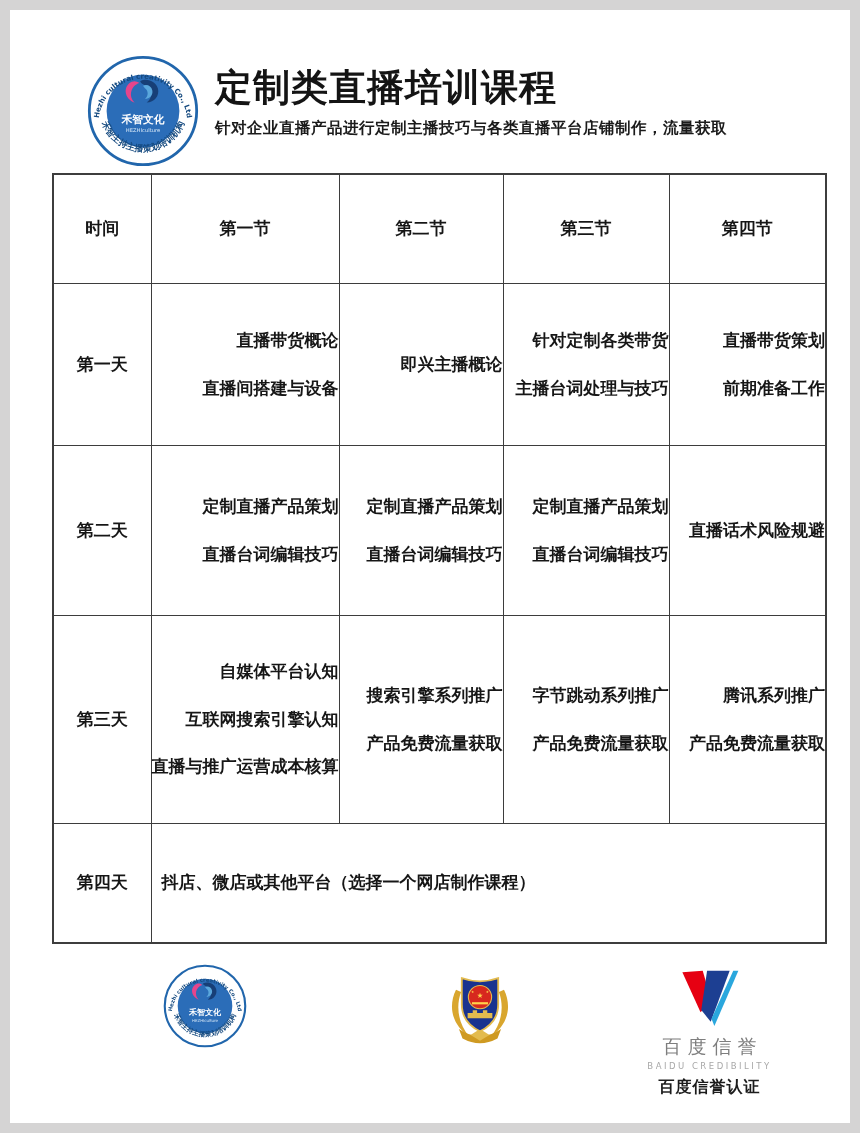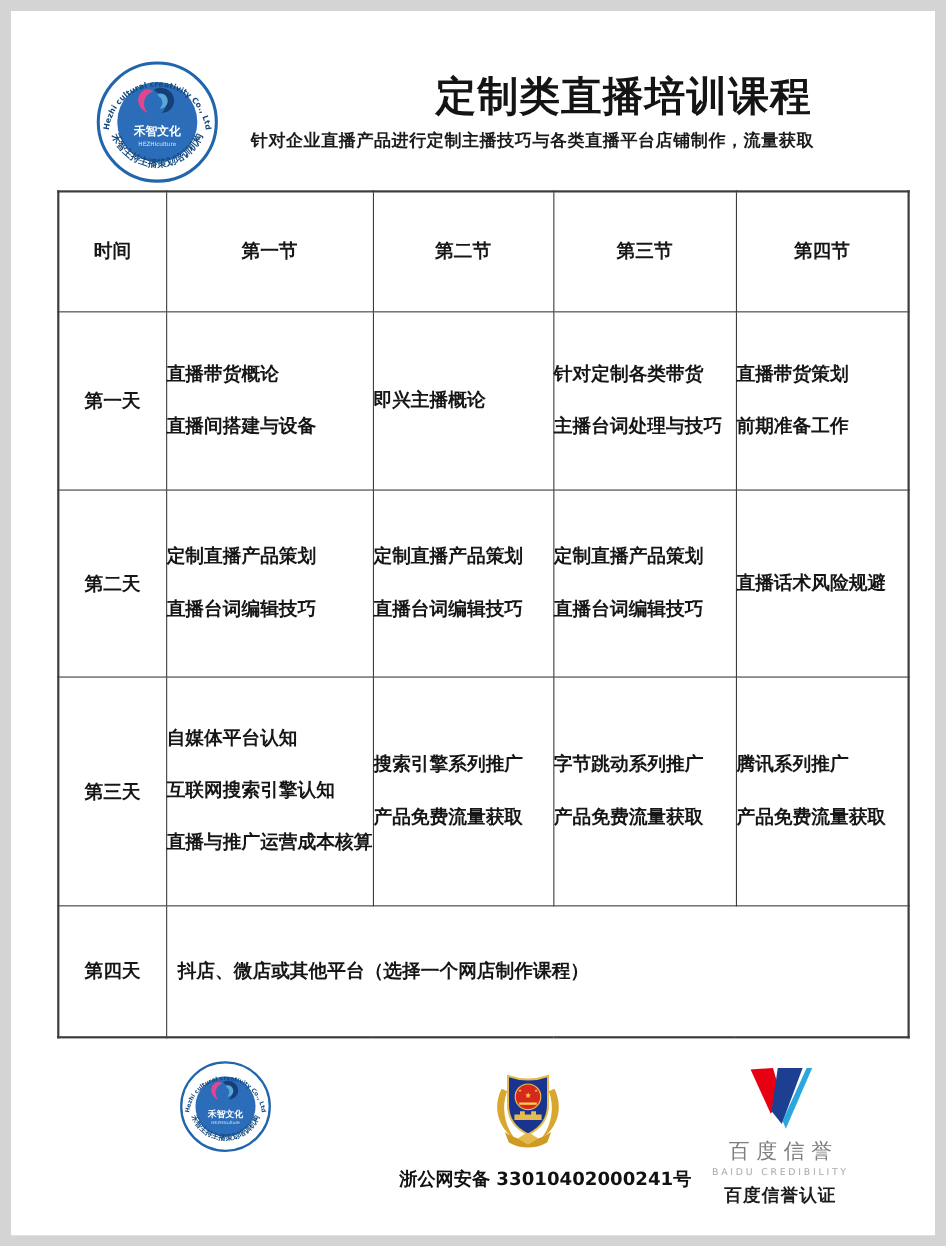--- a/index.html
+++ b/index.html
@@ -15,22 +15,22 @@
     border:10px solid #d5d4d4;
     overflow:hidden;
   }
 
   
   .hezhi-logo-header {
     position:absolute; left:77px; top:45px;
     width:112px; height:112px;
   }
   .title-wrap {
-    position:absolute; left:218px; top:58px; width:510px;
-    text-align:right;
+    position:absolute; left:205px; top:58px; width:510px;
+    text-align:left;
   }
   .page-title {
     font-size:37px; font-weight:900; color:#141414;
     letter-spacing:1px; line-height:1.1;
   }
   .page-subtitle {
     margin-top:9px;
     font-size:15.5px; font-weight:bold; color:#1b1b1b;
     letter-spacing:0.5px; white-space:nowrap;
   }
@@ -47,21 +47,21 @@
     font-weight:bold; color:#161616; font-size:17px;
     padding:0;
   }
   tr.hdr   { height:109px;padding-left:28px; }
   tr.day1  { height:162px; }
   tr.day2  { height:170px; }
   tr.day3  { height:208px; }
   tr.day4  { height:120px; }
   .lines {
     display:flex; flex-direction:column;
-    gap:25px; align-items:flex-start; justify-content:center;
+    gap:25px; align-items:flex-end; justify-content:center;
     line-height:1.35;
   }
   .merged-cell { text-align:left !important; padding-left:10px !important; }
 
   
   .foot-group { position:absolute; text-align:center; }
   .fg-left  { left:85px;  top:954px; width:220px; }
   .fg-mid   { left:353px; top:958px; width:234px; }
   .fg-right { left:612px; top:955px; width:175px; }
 
@@ -254,21 +254,20 @@
       <path d="M26,84 Q55,104 84,84 L79,97 Q55,110 31,97 Z" fill="#cf9a22"></path>
       <path d="M42,92 L55,84 L68,92 L55,100 Z" fill="#e3bb4e"></path>
       <path d="M30,14 Q55,23 80,14 L80,50 Q80,75 55,87 Q30,75 30,50 Z" fill="#19338f" stroke="#e3bb4e" stroke-width="2.5"></path>
       <circle cx="55" cy="40" r="16" fill="#d7281e" stroke="#e3bb4e" stroke-width="1.5"></circle>
       <text x="55" y="41" font-size="10" fill="#ffd34d" text-anchor="middle">★</text>
       <text x="45" y="34" font-size="5" fill="#ffd34d" text-anchor="middle">★</text>
       <text x="65" y="34" font-size="5" fill="#ffd34d" text-anchor="middle">★</text>
       <path d="M44,47 L66,47 L66,50 L44,50 Z" fill="#ffd34d"></path>
       <path d="M38,62 L45,62 L45,58 L51,58 L51,62 L59,62 L59,58 L65,58 L65,62 L72,62 L72,69 L38,69 Z" fill="#e3bb4e"></path>
     </svg>
-    <div class="police-caption">浙公网安备 33010402000241号</div>
   </div>
 
   <div class="foot-group fg-right">
     <svg class="baidu-logo" viewBox="0 0 100 88">
       <path d="M12,10 L40,8 L52,50 L37,65 Z" fill="#e60012"></path>
       <path d="M46,8 L77,8 L51,78 L38,62 Z" fill="#1d3f92"></path>
       <path d="M82,8 L89,8 L56,84 L52,74 Z" fill="#2aa7dd"></path>
     </svg>
     <div class="baidu-cn">百度信誉</div>
     <div class="baidu-en">BAIDU CREDIBILITY</div>

